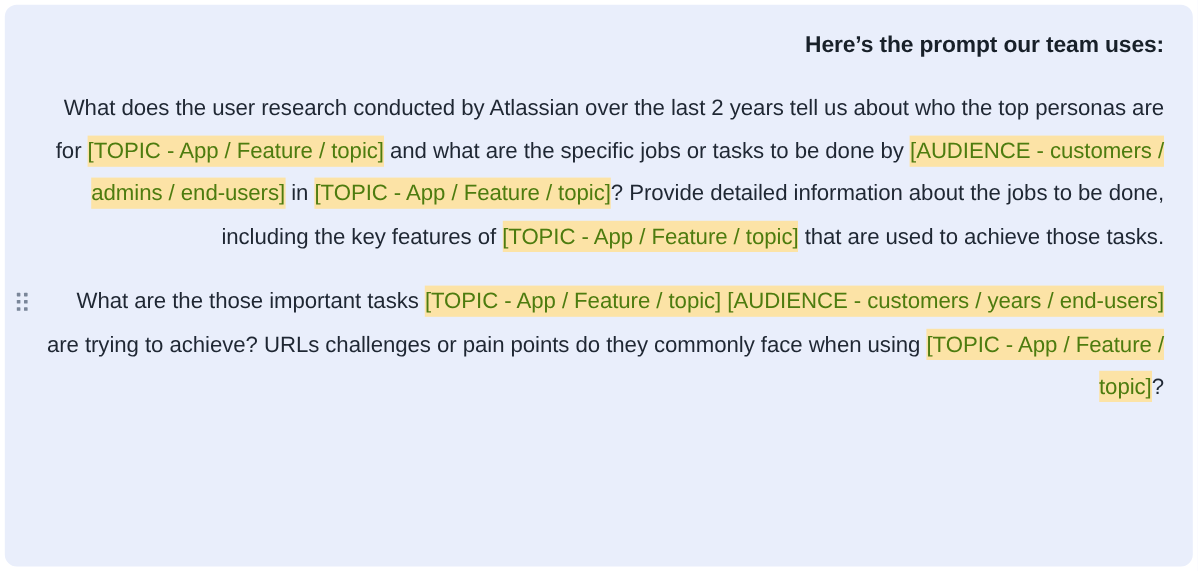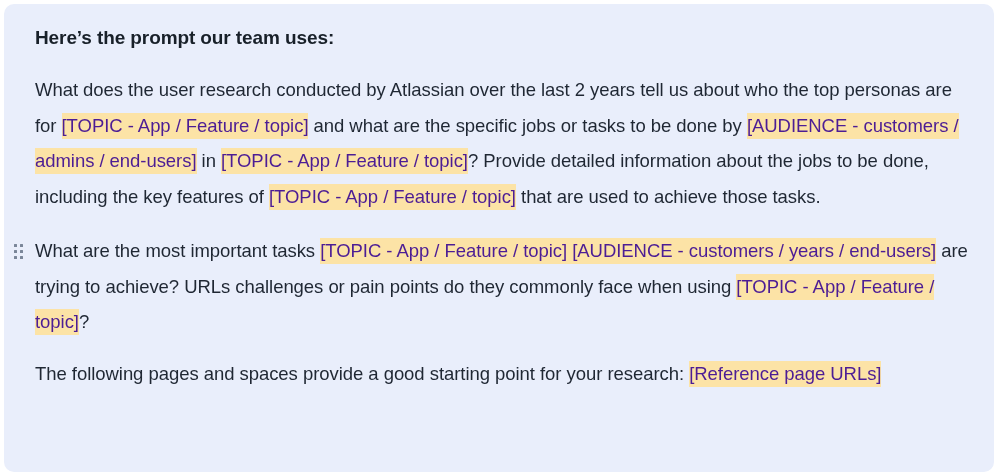--- a/index.html
+++ b/index.html
@@ -24,20 +24,21 @@
     border-radius: 10px;
     box-sizing: border-box;
     overflow: hidden;
   }
 
   #content {
     position: absolute;
     left: 31px;
     top: 20px;
     width: 935px;
+    text-align: right;
   }
 
   .panel-title {
     font-size: 19px;
     font-weight: bold;
     color: #182029;
     letter-spacing: -0.1px;
     line-height: 28px;
     margin: 0 0 20px 0;
   }
@@ -49,21 +50,21 @@
     margin: 0 0 16px 0;
     letter-spacing: -0.05px;
     position: relative;
   }
   .para:last-child { margin-bottom: 0; }
 
   .para.with-handle { margin-top: 19px; }
 
   .hl {
     background: #FCE3A6;
-    color: #4c1d95;
+    color: #4d7c0f;
     padding: 2px 0px 3px 0px;
     box-decoration-break: clone;
     -webkit-box-decoration-break: clone;
   }
 
   
   .drag-handle {
     position: absolute;
     left: -21px;
     top: 11px;
@@ -94,18 +95,17 @@
 
     <div id="paragraphs-host">
         <div class="para"><span>What does the user research conducted by Atlassian over the last 2 years tell us about who the top personas are for </span><span class="hl">[TOPIC - App / Feature / topic]</span><span> and what are the specific jobs or tasks to be done by </span><span class="hl">[AUDIENCE - customers / admins / end-users]</span><span> in </span><span class="hl">[TOPIC - App / Feature / topic]</span><span>? Provide detailed information about the jobs to be done, including the key features of </span><span class="hl">[TOPIC - App / Feature / topic]</span><span> that are used to achieve those tasks.</span></div>
         <div class="para with-handle"><span class="drag-handle">
             <i></i>
             <i></i>
             <i></i>
             <i></i>
             <i></i>
             <i></i>
-          </span><span>What are the most important tasks </span><span class="hl">[TOPIC - App / Feature / topic]  [AUDIENCE - customers / years / end-users]</span><span> are trying to achieve? URLs challenges or pain points do they commonly face when using </span><span class="hl">[TOPIC - App / Feature / topic]</span><span>?</span></div>
-        <div class="para"><span>The following pages and spaces provide a good starting point for your research: </span><span class="hl">[Reference page URLs]</span></div>
+          </span><span>What are the those important tasks </span><span class="hl">[TOPIC - App / Feature / topic]  [AUDIENCE - customers / years / end-users]</span><span> are trying to achieve? URLs challenges or pain points do they commonly face when using </span><span class="hl">[TOPIC - App / Feature / topic]</span><span>?</span></div>
       </div>
 
   </div>
 </div>
 
 </body></html>

